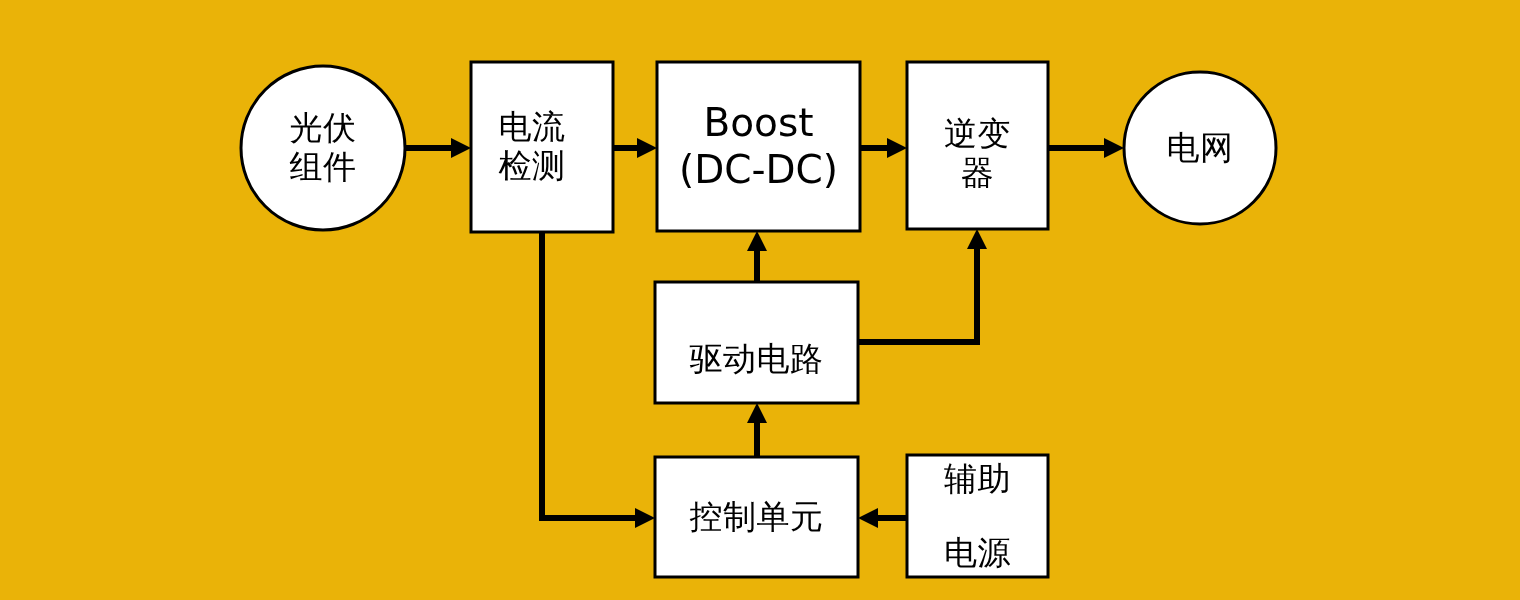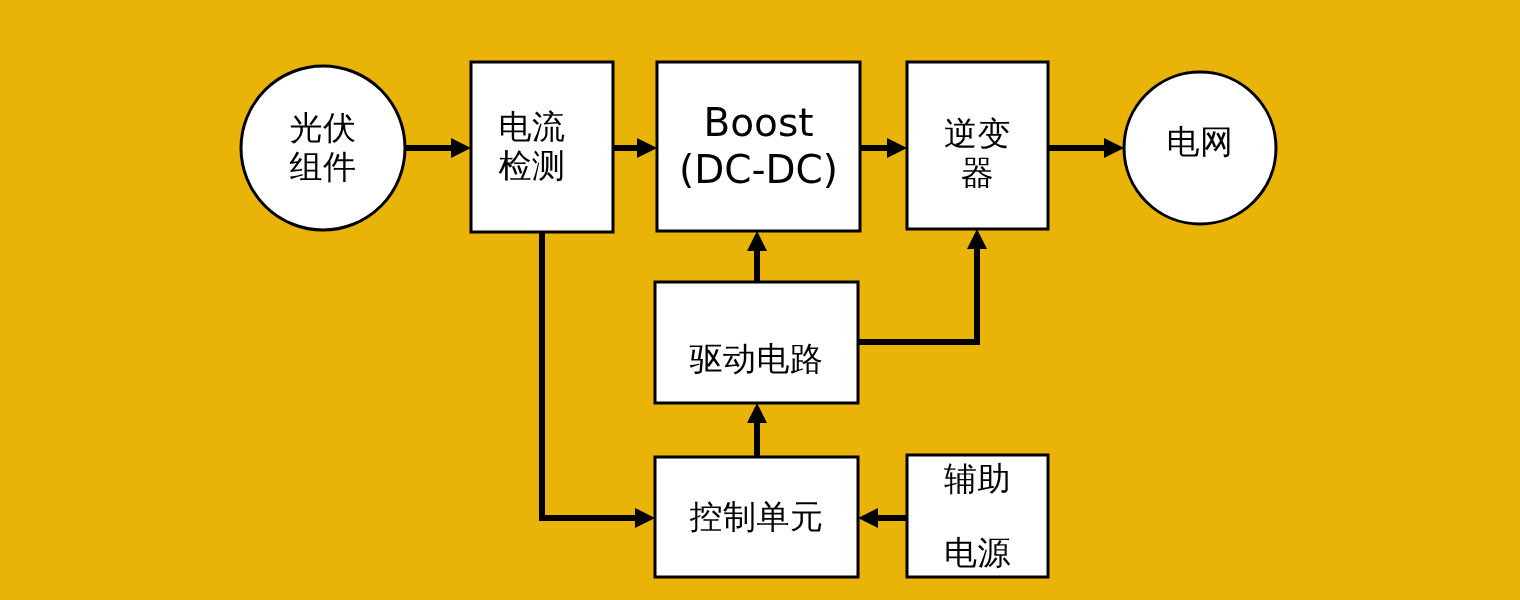--- a/index.html
+++ b/index.html
@@ -151,21 +151,21 @@
   <div class="node-label label-latin" style="left:657px; top:62px; width:203px; height:169px;">
     <span class="label-line">Boost</span>
     <span class="label-line">(DC-DC)</span>
   </div>
 
   <div class="node-label label-cn" style="left:907px; top:62px; width:141px; height:167px;margin-top:8px;">
     <span class="label-line">逆变</span>
     <span class="label-line">器</span>
   </div>
 
-  <div class="node-label label-cn" style="left:1124px; top:66px; width:152px; height:152px;">
+  <div class="node-label label-cn" style="left:1124px; top:72px; width:152px; height:152px;">
     <span class="label-line">电网</span>
   </div>
 
   <div class="node-label label-cn" style="left:655px; top:282px; width:203px; height:155px;">
     <span class="label-line">驱动电路</span>
   </div>
 
   <div class="node-label label-cn" style="left:655px; top:457px; width:203px; height:120px;text-align:center;">
     <span class="label-line">控制单元</span>
   </div>

